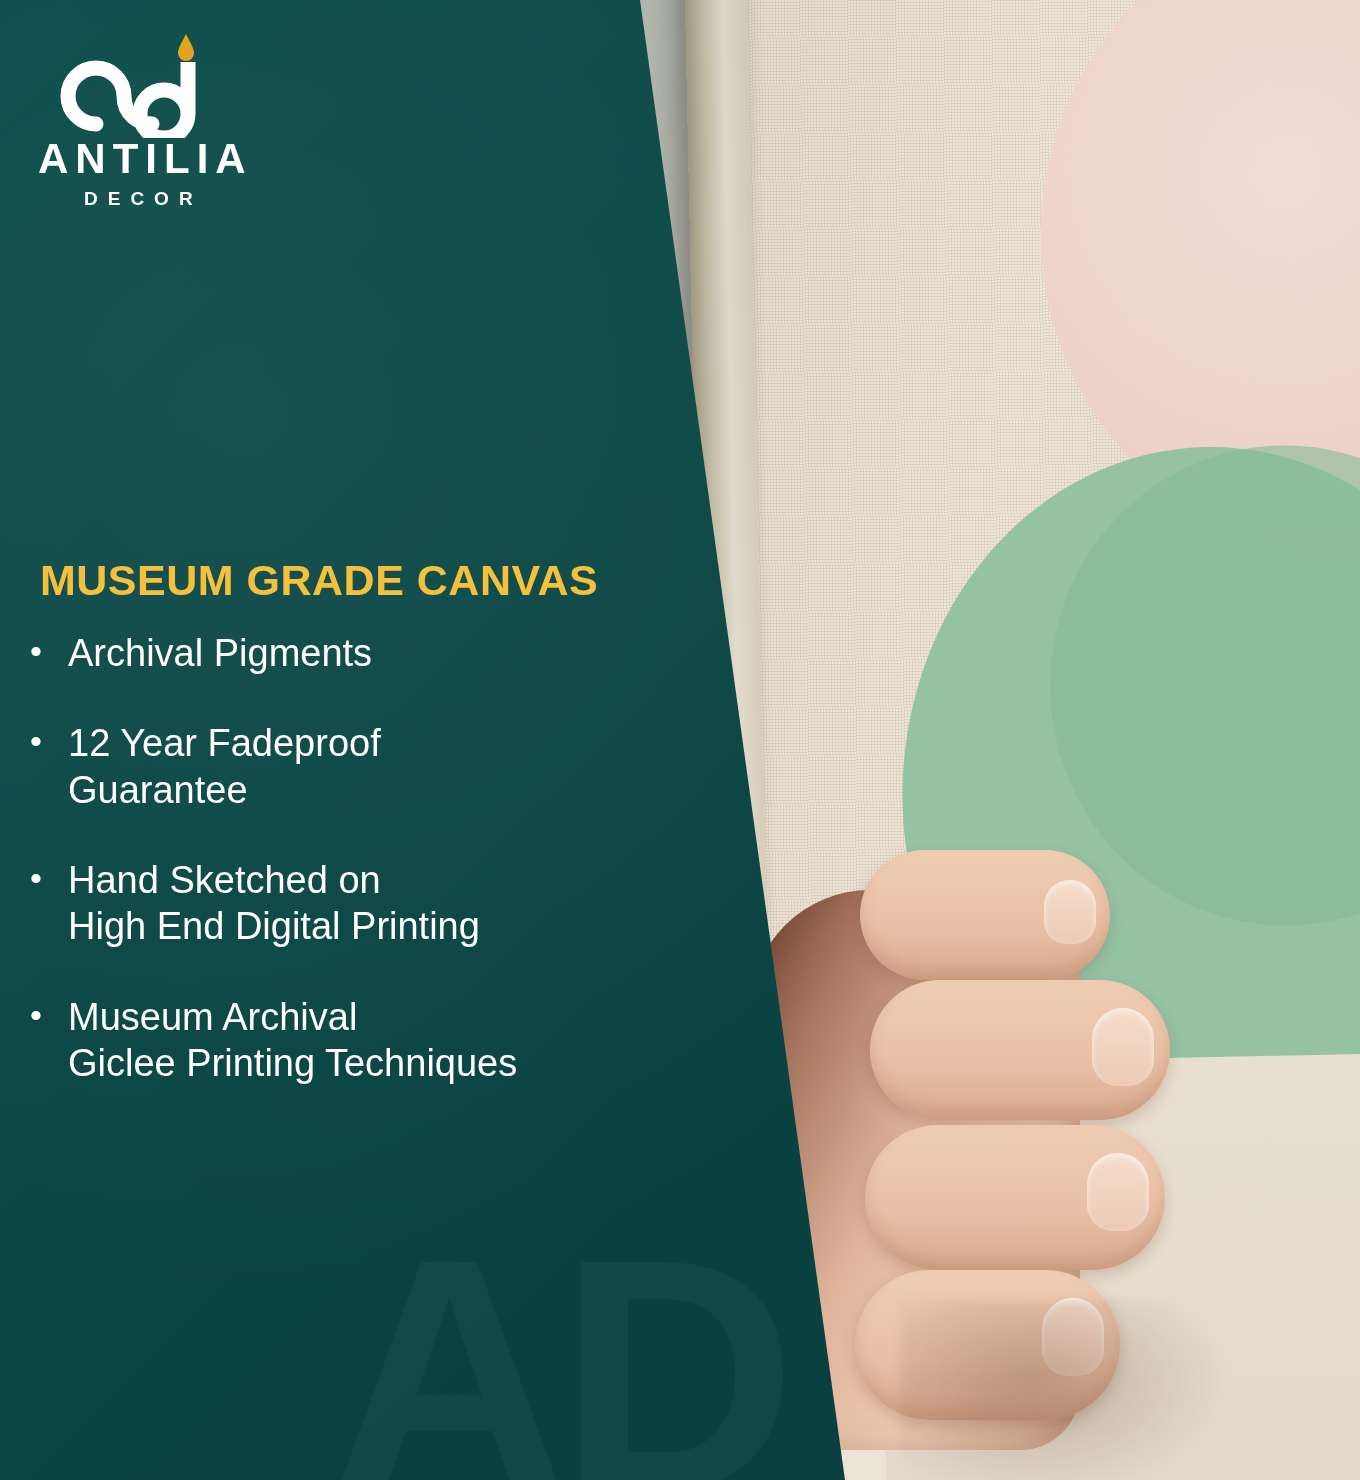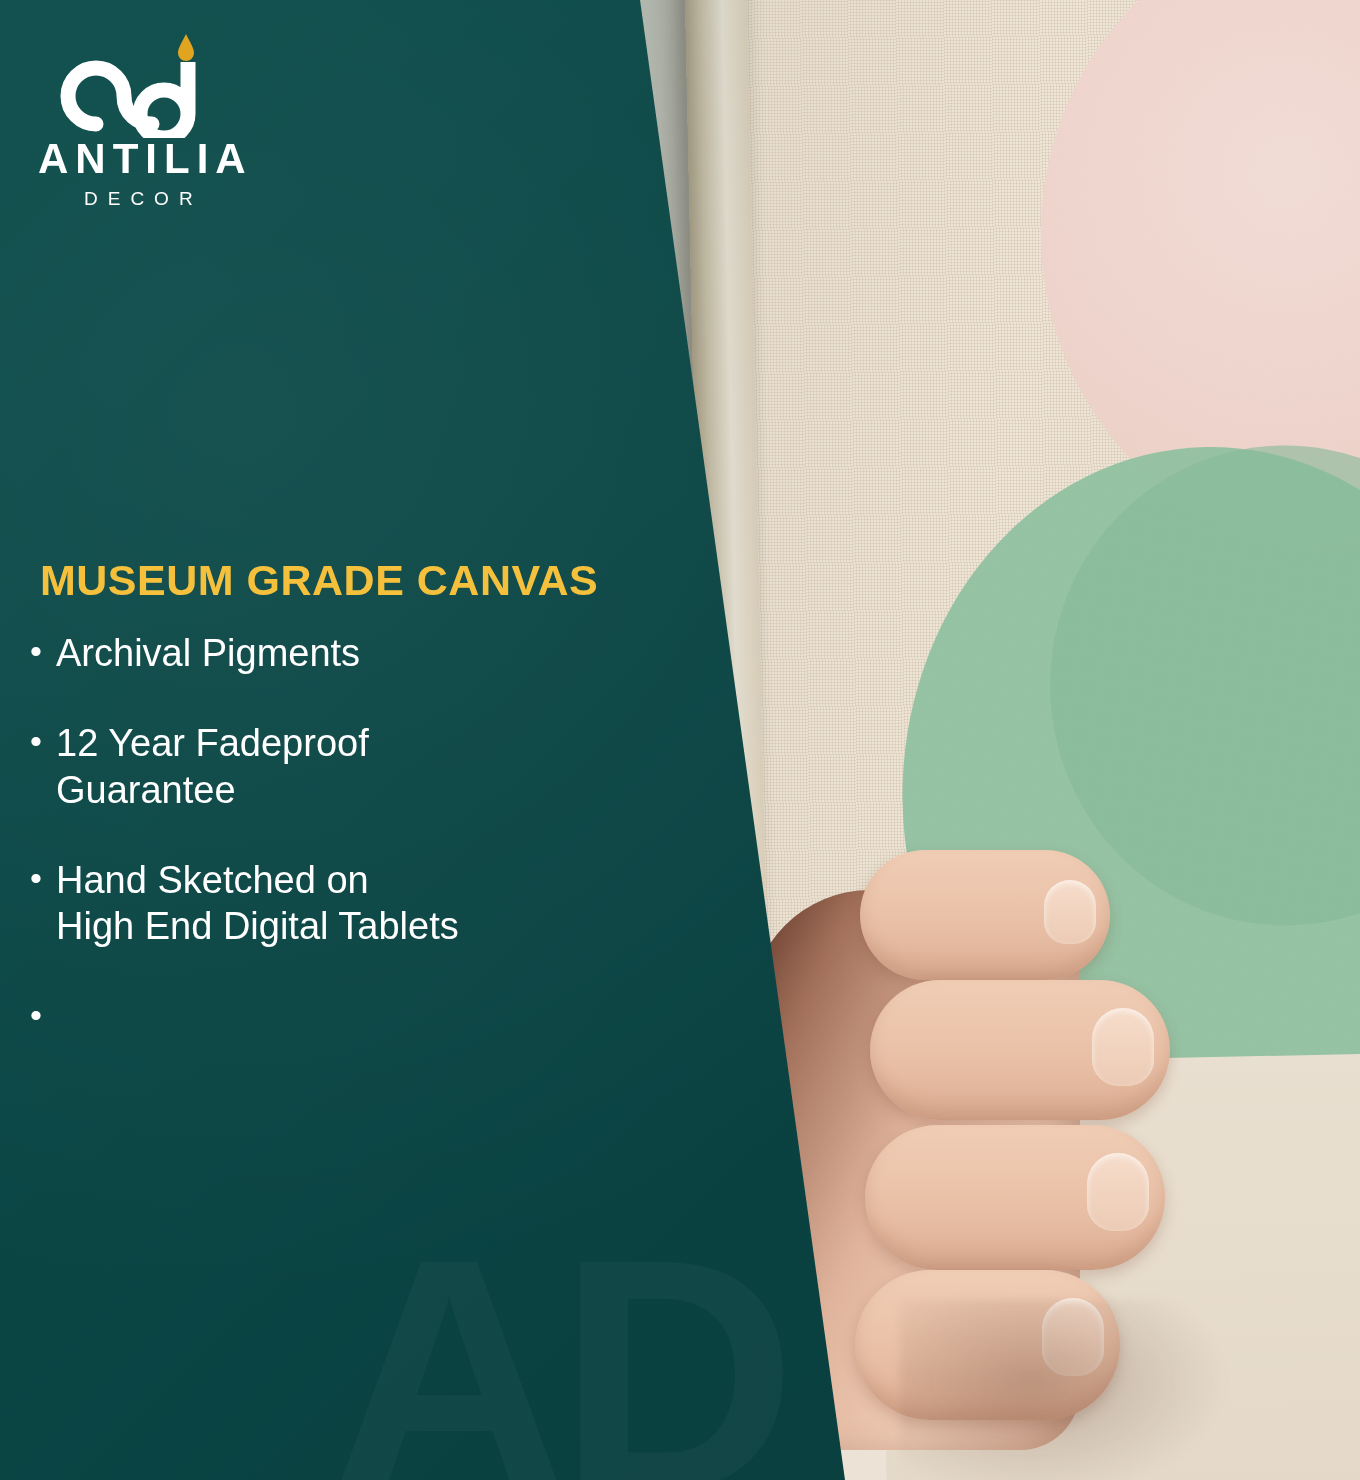--- a/index.html
+++ b/index.html
@@ -195,21 +195,21 @@
   }
   .logo-wordmark {
     font-size: 42px;
     font-weight: 700;
     letter-spacing: 7px;
     margin-left: 2px;
     line-height: 1;
   }
   .logo-sub {
     font-size: 19px;
-    font-weight: 400;
+    font-weight: 700;
     letter-spacing: 10px;
     margin-top: 8px;
     margin-left: 48px;
     color: #ffffff;
   }
 
   
   .headline {
     position: absolute;
     left: 40px;
@@ -239,20 +239,21 @@
     margin-bottom: 44px;
   }
   .bullet .dot {
     flex: 0 0 auto;
     width: 26px;
     font-size: 34px;
     line-height: 1.28;
   }
   .bullet .txt {
     white-space: pre-line;
+    margin-left: 12px;
   }
 </style>
 </head>
 <body>
 
 <div class="canvas">
 
   <div class="photo">
     <div class="canvas-face">
       <div class="shape shape-blush"></div>
@@ -308,20 +309,22 @@
       <span class="txt">Archival Pigments</span>
     </li>
     <li class="bullet">
       <span class="dot">•</span>
       <span class="txt">12 Year Fadeproof
 Guarantee</span>
     </li>
     <li class="bullet">
       <span class="dot">•</span>
       <span class="txt">Hand Sketched on
-High End Digital Tablets</span>
+High End Digital Printing</span>
     </li>
     <li class="bullet">
       <span class="dot">•</span>
+      <span class="txt"> Museum Archival
+ Giclee Printing Techniques</span>
     </li>
   </ul>
 
 </div>
 
 </body></html>

